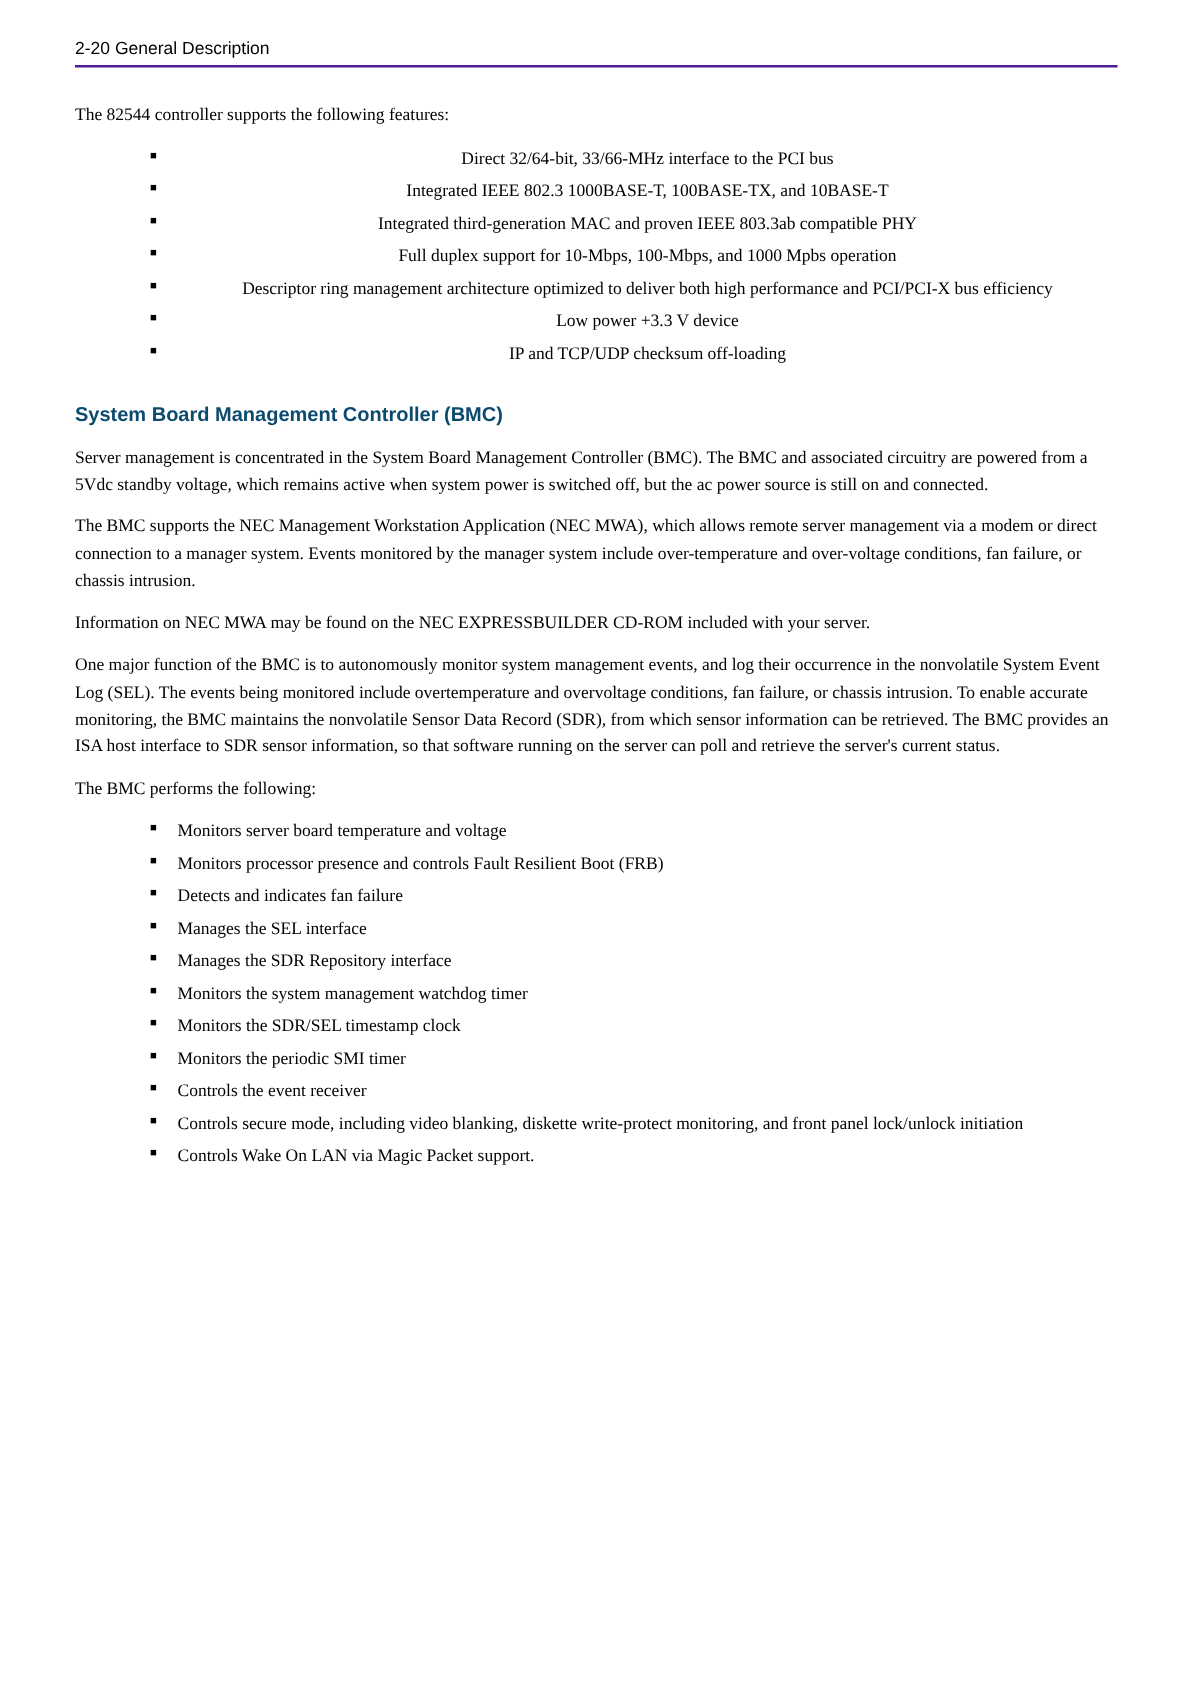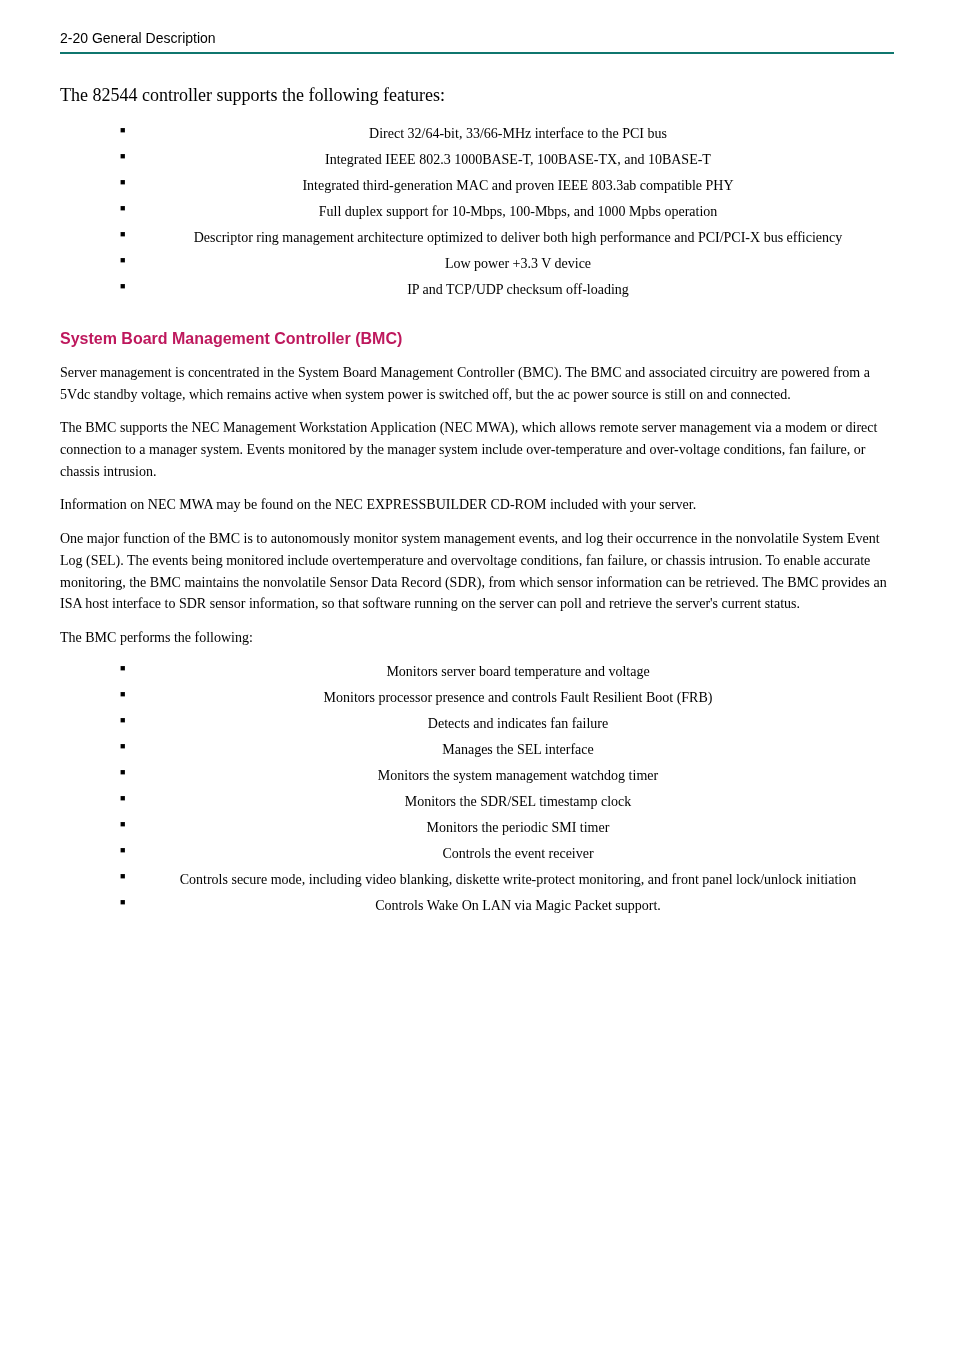--- a/index.html
+++ b/index.html
@@ -15,36 +15,36 @@
       color: #000000;
       width: 954px;
       min-height: 1348px;
     }
 
     .page-container {
       padding: 30px 60px 40px 60px;
     }
 
     .page-header {
-      border-bottom: 2px solid #0f766e;
+      border-bottom: 2px solid #4c1d95;
       padding-bottom: 6px;
       margin-bottom: 28px;
       display: flex;
       align-items: center;
     }
 
     .page-header-text {
       font-size: 14px;
       font-family: Arial, sans-serif;
       color: #000;
     }
 
     .intro-paragraph {
       margin-bottom: 14px;
-      font-size: 18px;
+      font-size: 14px;
       line-height: 1.5;
     }
 
     .bullet-list {
       list-style: none;
       margin: 6px 0 18px 60px;
       text-align: center;
     }
 
     .bullet-list li {
@@ -63,34 +63,33 @@
       font-size: 9px;
       color: #000;
     }
 
     .section-heading {
       font-family: Arial, sans-serif;
       font-size: 16px;
       font-weight: bold;
       margin-top: 30px;
       margin-bottom: 14px;
-      color: #be185d;
+      color: #0c4a6e;
     }
 
     .body-paragraph {
       font-size: 14px;
       line-height: 1.55;
       margin-bottom: 12px;
       text-align: left;
     }
 
     .bmc-bullet-list {
       list-style: none;
       margin: 6px 0 18px 60px;
-      text-align: center;
     }
 
     .bmc-bullet-list li {
       position: relative;
       padding-left: 22px;
       margin-bottom: 5px;
       font-size: 14px;
       line-height: 1.5;
     }
 
@@ -130,20 +129,21 @@
   <p class="body-paragraph">The BMC supports the NEC Management Workstation Application (NEC MWA), which allows remote server management via a modem or direct connection to a manager system.    Events monitored by the manager system include over-temperature and over-voltage conditions, fan failure, or chassis intrusion.</p>
   <p class="body-paragraph">Information on NEC MWA may be found on the NEC EXPRESSBUILDER CD-ROM included with your server.</p>
   <p class="body-paragraph">One major function of the BMC is to autonomously monitor system management events, and log their occurrence in the nonvolatile System Event Log (SEL).    The events being monitored include overtemperature and overvoltage conditions, fan failure, or chassis intrusion.    To enable accurate monitoring, the BMC maintains the nonvolatile Sensor Data Record (SDR), from which sensor information can be retrieved.    The BMC provides an ISA host interface to SDR sensor information, so that software running on the server can poll and retrieve the server's current status.</p>
   <p class="body-paragraph">The BMC performs the following:</p>
 
   <ul class="bmc-bullet-list">
     <li>Monitors server board temperature and voltage</li>
     <li>Monitors processor presence and controls Fault Resilient Boot (FRB)</li>
     <li>Detects and indicates fan failure</li>
     <li>Manages the SEL interface</li>
+    <li>Manages the SDR Repository interface</li>
     <li>Monitors the system management watchdog timer</li>
     <li>Monitors the SDR/SEL timestamp clock</li>
     <li>Monitors the periodic SMI timer</li>
     <li>Controls the event receiver</li>
     <li>Controls secure mode, including video blanking, diskette write-protect monitoring, and front panel lock/unlock initiation</li>
     <li>Controls Wake On LAN via Magic Packet support.</li>
   </ul>
 
 </div>
 

